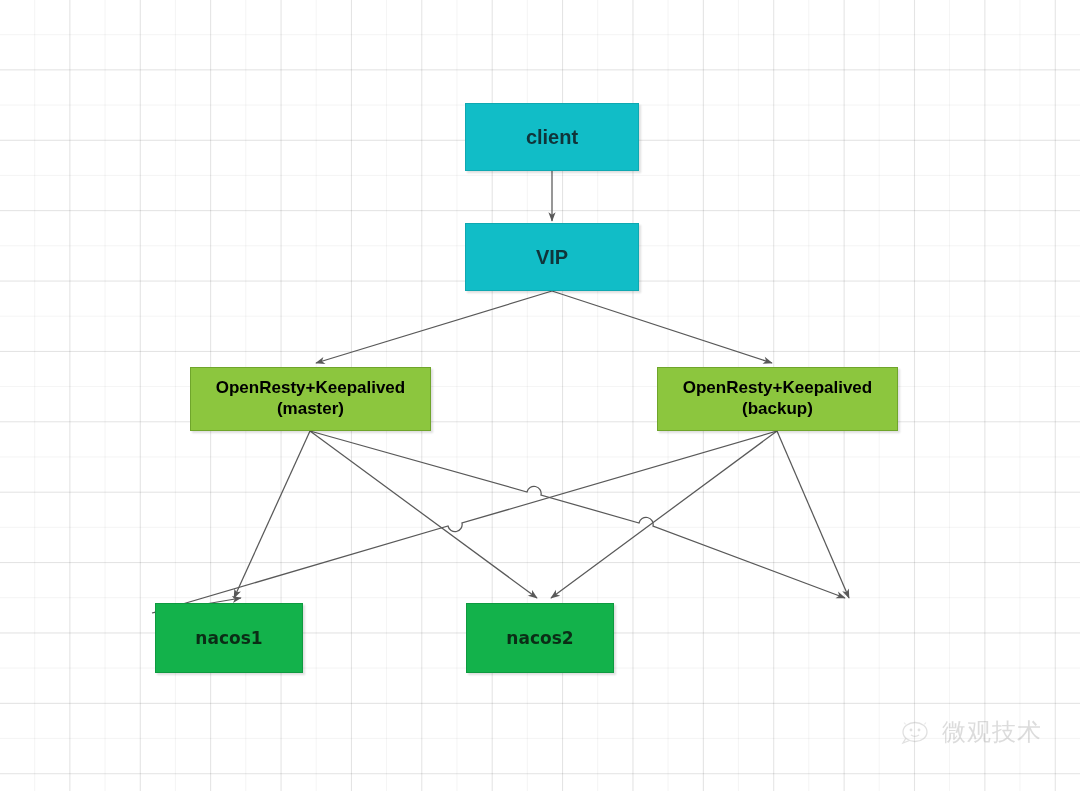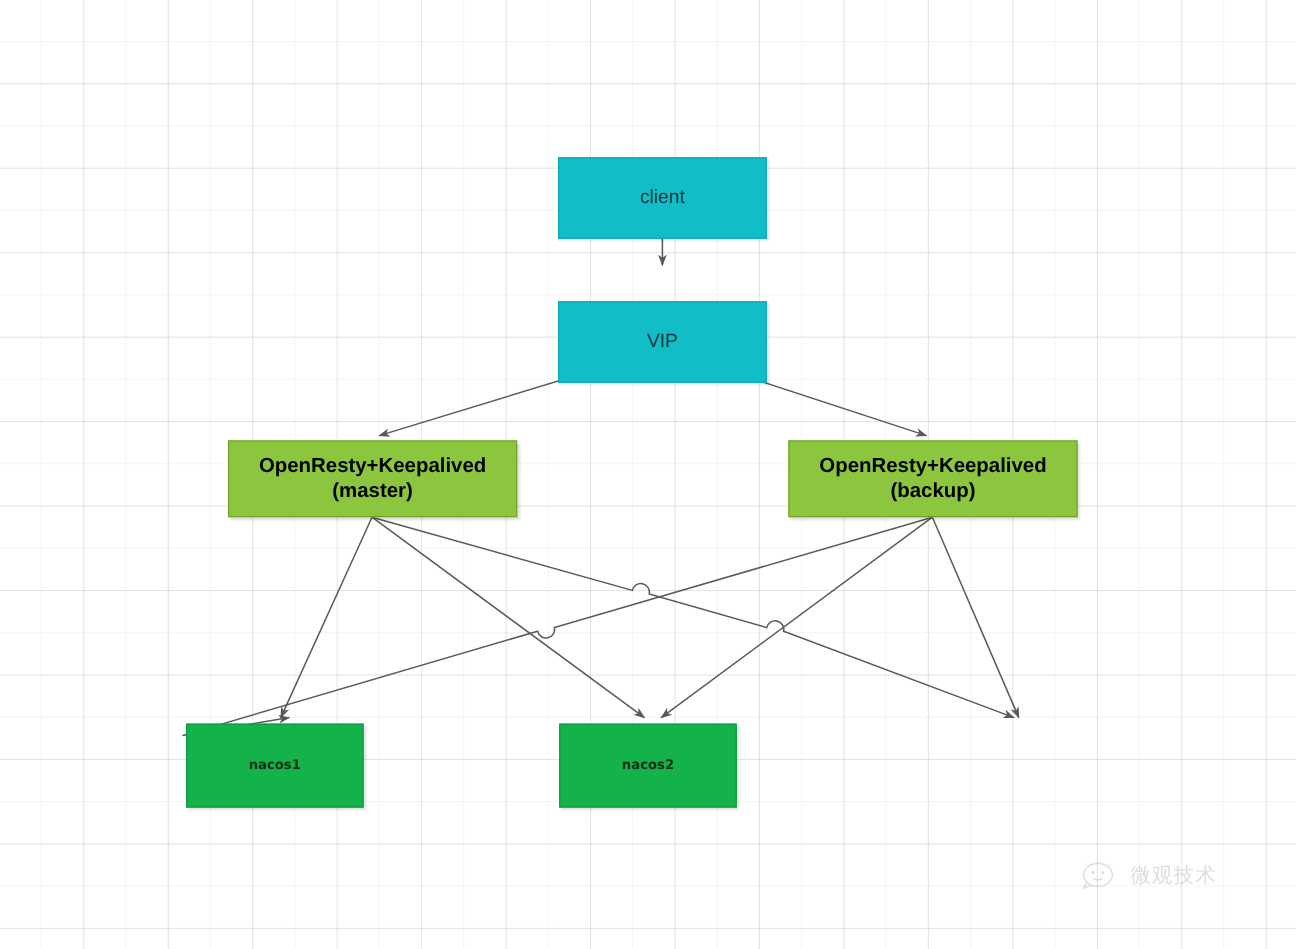--- a/index.html
+++ b/index.html
@@ -40,52 +40,51 @@
     align-items: center;
     justify-content: center;
     text-align: center;
     line-height: 1.22;
     box-shadow: 2px 2px 2px rgba(0,0,0,0.13);
   }
   .node-cyan {
     background: #11BDC7;
     border: 1px solid #0FA8B1;
     color: #10343a;
-    font-size: 16px;
-    font-weight: 400;
-    margin-top: 28px;
+    font-size: 20px;
+    font-weight: 700;
   }
   .node-lime {
     background: #8CC63E;
     border: 1px solid #6FA52B;
     color: #000000;
     font-size: 17px;
     font-weight: 600;
   }
   .node-green {
     background: #13B24B;
     border: 1px solid #0E9A40;
     color: #0b2d16;
-    font-size: 11px;
+    font-size: 17px;
     font-weight: 700;
     font-family: "DejaVu Sans", sans-serif;
   }
   .node-label { display: block; white-space: pre-line; }
 
   #watermark {
     position: absolute;
     display: flex;
     align-items: center;
     gap: 8px;
     opacity: 0.30;
     user-select: none;
   }
   #watermark .wm-text {
     font-family: "DejaVu Sans", sans-serif;
-    font-size: 17px;
+    font-size: 24px;
     color: #8d8d8d;
     letter-spacing: 1px;
     white-space: nowrap;
   }
   #watermark .wm-logo { display: block; }
 </style>
 </head>
 <body>
 
 <div id="canvas">

